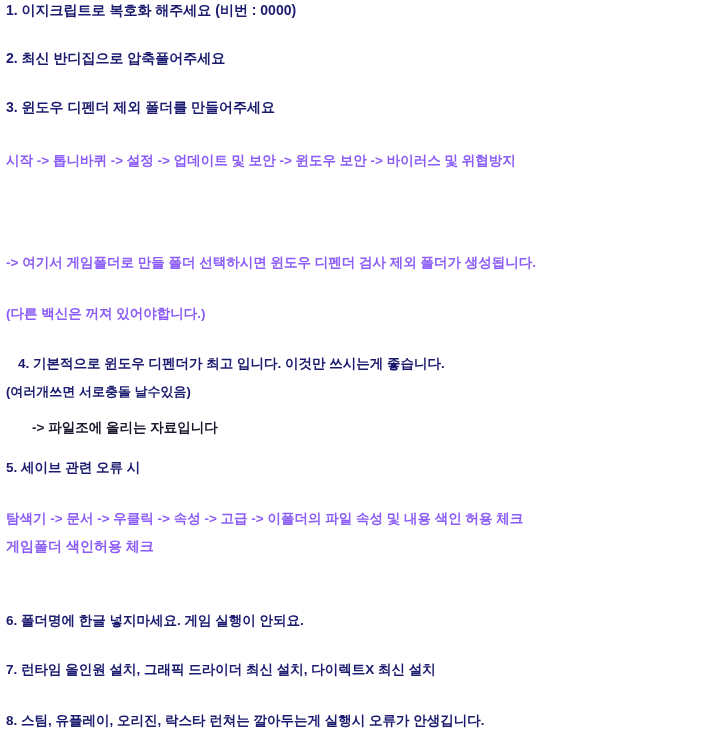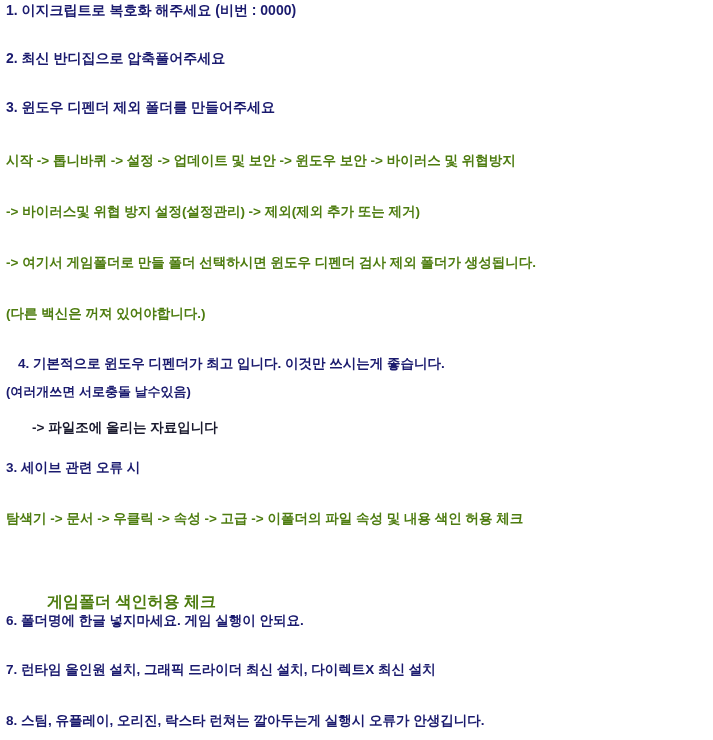--- a/index.html
+++ b/index.html
@@ -21,36 +21,35 @@
     box-sizing: border-box;
   }
   .line {
     position: absolute;
     left: 6px;
     white-space: nowrap;
     font-weight: bold;
     letter-spacing: 0px;
   }
   .c-navy   { color: #1a1a6e; }
-  .c-dblue  { color: #4d7c0f; }
+  .c-dblue  { color: #8b5cf6; }
   .c-black  { color: #1a1a2e; }
 </style>
 </head>
 <body>
 
 <div id="doc">
     <div class="line c-navy" style="top: 2px; left: 6px; font-size: 14px;">1. 이지크립트로 복호화 해주세요 (비번 : 0000)</div>
     <div class="line c-navy" style="top: 50px; left: 6px; font-size: 14px;">2. 최신 반디집으로 압축풀어주세요</div>
     <div class="line c-navy" style="top: 99px; left: 6px; font-size: 14px;">3. 윈도우 디펜더 제외 폴더를 만들어주세요</div>
     <div class="line c-dblue" style="top: 152px; left: 6px; font-size: 13.5px;">시작 -&gt; 톱니바퀴 -&gt; 설정 -&gt; 업데이트 및 보안 -&gt; 윈도우 보안 -&gt; 바이러스 및 위협방지</div>
-    <div class="line c-dblue" style="top: 203px; left: 6px; font-size: 13.5px;">-&gt; 바이러스및 위협 방지 설정(설정관리) -&gt; 제외(제외 추가 또는 제거)</div>
     <div class="line c-dblue" style="top: 305px; left: 6px; font-size: 13.5px;">(다른 백신은 꺼져 있어야합니다.)</div>
     <div class="line c-dblue" style="top: 254px; left: 6px; font-size: 13.5px;">-&gt; 여기서 게임폴더로 만들 폴더 선택하시면 윈도우 디펜더 검사 제외 폴더가 생성됩니다.</div>
     <div class="line c-navy" style="top: 355px; left: 18px; font-size: 13.5px;">4. 기본적으로 윈도우 디펜더가 최고 입니다. 이것만 쓰시는게 좋습니다.</div>
     <div class="line c-navy" style="top: 383px; left: 6px; font-size: 13px;">(여러개쓰면 서로충돌 날수있음)</div>
     <div class="line c-black" style="top: 419px; left: 32px; font-size: 13.5px;">-&gt; 파일조에 올리는 자료입니다</div>
-    <div class="line c-navy" style="top: 459px; left: 6px; font-size: 13.5px;">3. 세이브 관련 오류 시</div>
+    <div class="line c-navy" style="top: 459px; left: 6px; font-size: 13.5px;">5. 세이브 관련 오류 시</div>
     <div class="line c-dblue" style="top: 510px; left: 6px; font-size: 13.5px;">탐색기 -&gt; 문서 -&gt; 우클릭 -&gt; 속성 -&gt; 고급 -&gt; 이폴더의 파일 속성 및 내용 색인 허용 체크</div>
-    <div class="line c-dblue" style="top: 592px; left: 6px; font-size: 16px; margin-left: 41px;">게임폴더 색인허용 체크</div>
+    <div class="line c-dblue" style="top: 538px; left: 6px; font-size: 14px;">게임폴더 색인허용 체크</div>
     <div class="line c-navy" style="top: 612px; left: 6px; font-size: 13.5px;">6. 폴더명에 한글 넣지마세요. 게임 실행이 안되요.</div>
     <div class="line c-navy" style="top: 661px; left: 6px; font-size: 13.5px;">7. 런타임 올인원 설치, 그래픽 드라이더 최신 설치, 다이렉트X 최신 설치</div>
     <div class="line c-navy" style="top: 712px; left: 6px; font-size: 13.5px;">8. 스팀, 유플레이, 오리진, 락스타 런쳐는 깔아두는게 실행시 오류가 안생깁니다.</div>
   </div>
 
 </body></html>

